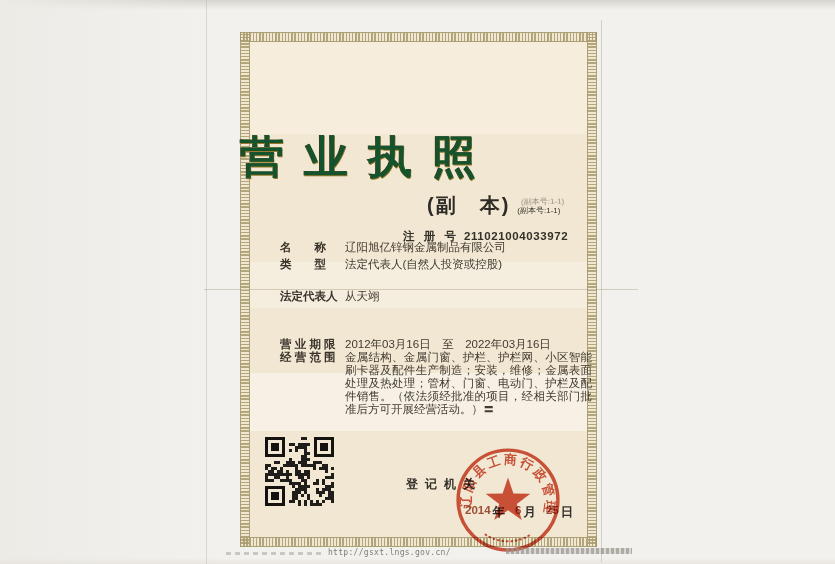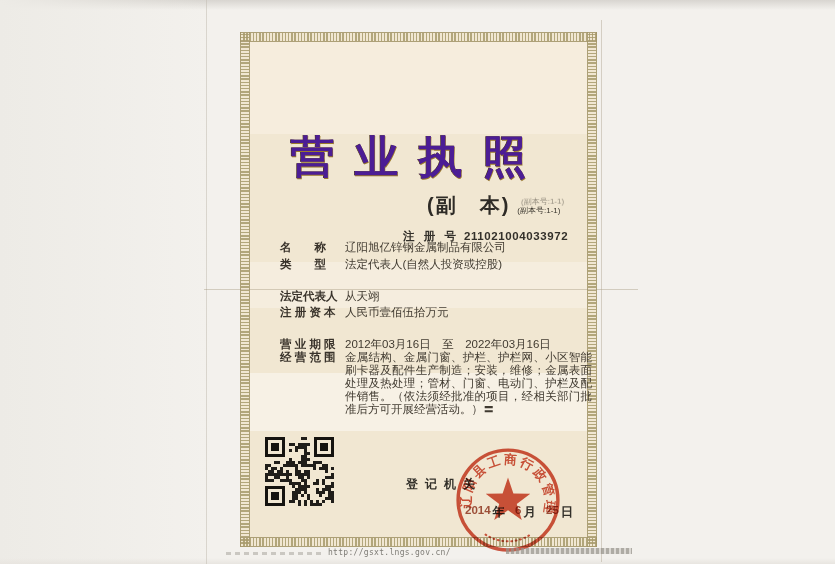--- a/index.html
+++ b/index.html
@@ -24,23 +24,23 @@
   .bs{position:absolute;opacity:.85;box-sizing:border-box;}
   .bs.t{top:0;left:0;right:0;height:10px;border-top:1px solid #a29468;border-bottom:1px solid #a29468;
         background:repeating-linear-gradient(90deg,#a89b6d 0 1.4px,transparent 1.4px 3.2px,#a89b6d 3.2px 4.6px,transparent 4.6px 6.4px);}
   .bs.b{bottom:0;left:0;right:0;height:10px;border-top:1px solid #a29468;border-bottom:1px solid #a29468;
         background:repeating-linear-gradient(90deg,#a89b6d 0 1.4px,transparent 1.4px 3.2px,#a89b6d 3.2px 4.6px,transparent 4.6px 6.4px);}
   .bs.l{left:0;top:0;bottom:0;width:10px;border-left:1px solid #a29468;border-right:1px solid #a29468;
         background:repeating-linear-gradient(0deg,#a89b6d 0 1.4px,transparent 1.4px 3.2px,#a89b6d 3.2px 4.6px,transparent 4.6px 6.4px);}
   .bs.r{right:0;top:0;bottom:0;width:10px;border-left:1px solid #a29468;border-right:1px solid #a29468;
         background:repeating-linear-gradient(0deg,#a89b6d 0 1.4px,transparent 1.4px 3.2px,#a89b6d 3.2px 4.6px,transparent 4.6px 6.4px);}
 
-  .title{position:absolute;top:100px;left:0;width:100%;margin:0;text-align:center;
+  .title{position:absolute;top:100px;left:0;width:100%;margin:0;text-align:left;
          font-size:44px;line-height:50px;font-weight:bold;letter-spacing:20px;margin-right:-20px;
-         color:#4c1d95;text-shadow:.6px .6px 0 #9a7a2a,-.5px -.5px 0 #44300a;}
+         color:#14532d;text-shadow:.6px .6px 0 #9a7a2a,-.5px -.5px 0 #44300a;}
   .subrow{position:absolute;left:187px;top:160px;display:flex;align-items:flex-end;gap:7px;}
   .subtitle{font-size:20px;font-weight:bold;letter-spacing:2px;color:#2e2b26;white-space:nowrap;}
   .copyno{font-size:8px;line-height:1.2;color:#3a362e;padding-bottom:3px;white-space:nowrap;}
   .copyno .ghost{display:block;opacity:.5;filter:blur(.4px);transform:translateX(4px) rotate(-1deg);}
   .regline{position:absolute;left:163px;top:197px;font-size:11.5px;font-weight:bold;color:#33302a;white-space:nowrap;}
   .regline .rlbl{letter-spacing:3px;margin-right:5px;}
   .regline .rno{letter-spacing:.6px;margin-top:44px;}
 
   .row{position:absolute;left:40px;font-size:11.5px;line-height:13px;white-space:nowrap;}
   .row .lbl{display:inline-block;width:62px;font-weight:bold;color:#38322a;vertical-align:top;}
@@ -103,23 +103,20 @@
     </div>
 
     <div class="row" style="top:209px">
       <span class="lbl">名　　称</span><span class="val">辽阳旭亿锌钢金属制品有限公司</span>
     </div>
     <div class="row" style="top:226px">
       <span class="lbl">类　　型</span><span class="val">法定代表人(自然人投资或控股)</span>
     </div>
     <div class="row" style="top:258px">
       <span class="lbl">法定代表人</span><span class="val">从天翊</span>
-    </div>
-    <div class="row" style="top:274px">
-      <span class="lbl">注 册 资 本</span><span class="val">人民币壹佰伍拾万元</span>
     </div>
     <div class="row" style="top:306px">
       <span class="lbl">营 业 期 限</span><span class="val">2012年03月16日　至　2022年03月16日</span>
     </div>
     <div class="row scope" style="top:319px">
       <span class="lbl">经 营 范 围</span><span class="val">金属结构、金属门窗、护栏、护栏网、小区智能刷卡器及配件生产制造；安装，维修；金属表面处理及热处理；管材、门窗、电动门、护栏及配件销售。（依法须经批准的项目，经相关部门批准后方可开展经营活动。）〓</span>
     </div>
 
     <div class="qr">
         <i style="left:36px;top:0px"></i>

